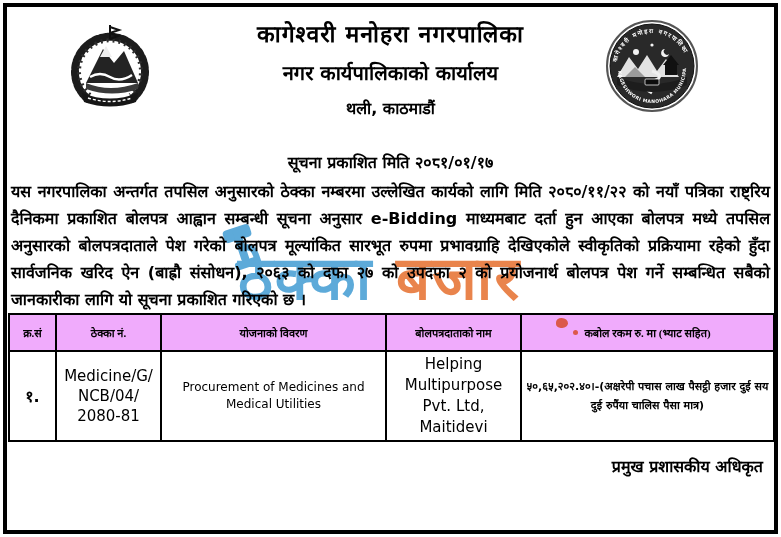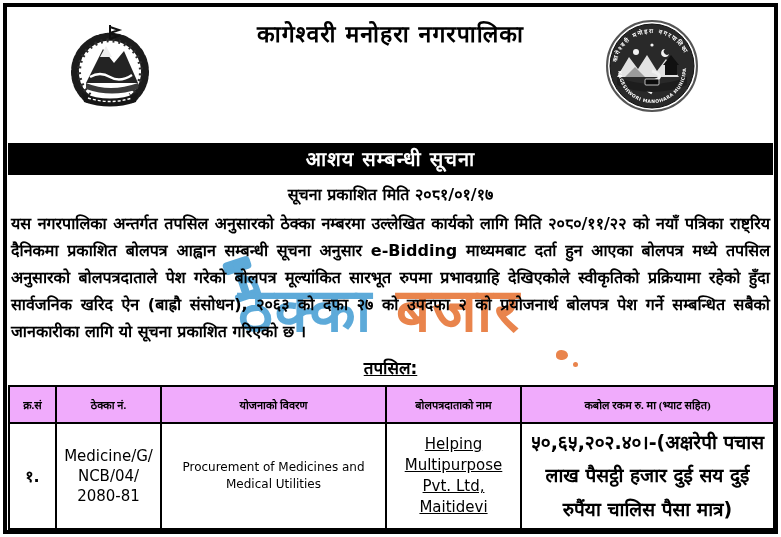--- a/index.html
+++ b/index.html
@@ -71,22 +71,22 @@
     border:2px solid #000; text-align:center; vertical-align:middle;
     padding:2px 4px;
   }
   table.schedule th {
     background:#f0abfc; font-size:11px; font-weight:bold; height:37px;font-family:Liberation Serif, serif;
   }
   table.schedule td { height:80px; }
   td.sn { font-size:16px; font-weight:bold; }
   td.contract { font-size:15px; white-space:pre-line; line-height:1.35;margin-top:15px; }
   td.project  { font-size:12px; line-height:1.4; }
-  td.bidder   { font-size:15px; line-height:1.4;text-decoration:underline; }
-  td.amount   { font-size:19px; font-weight:bold; line-height:1.75; padding:2px 8px; }
+  td.bidder   { font-size:15px; line-height:1.4; }
+  td.amount   { font-size:11px; font-weight:bold; line-height:1.75; padding:2px 8px; }
   
   .footer {
     text-align:right; font-size:16px; font-weight:bold;
     padding-right:10px; margin-top:13px;
   }
 </style>
 </head>
 <body>
 
 <div class="page">
@@ -143,24 +143,25 @@
           <textPath href="#sealTop" startOffset="6%">कागेश्वरी मनोहरा नगरपालिका</textPath>
         </text>
         <text font-size="4.6" fill="#fff" letter-spacing="0.4" font-weight="bold">
           <textPath href="#sealBottom" startOffset="2%">KAGESHWORI MANOHARA MUNICIPALITY</textPath>
         </text>
       </svg>
     </span>
 
     <div class="titles">
       <div class="t1">कागेश्वरी मनोहरा नगरपालिका</div>
+      <div class="t2">नगर कार्यपालिकाको कार्यालय</div>
+      <div class="t3">थली, काठमाडौं</div>
     </div>
   </div>
 
-  <div class="banner">आशय सम्बन्धी सूचना</div>
 
   <div class="date-line">सूचना प्रकाशित मिति २०८१/०१/१७</div>
 
   <div class="body-wrap">
     <p class="body-par">यस नगरपालिका अन्तर्गत तपसिल अनुसारको ठेक्का नम्बरमा उल्लेखित कार्यको लागि मिति २०८०/११/२२ को नयाँ पत्रिका राष्ट्रिय दैनिकमा प्रकाशित बोलपत्र आह्वान सम्बन्धी सूचना अनुसार e-Bidding माध्यमबाट दर्ता हुन आएका बोलपत्र मध्ये तपसिल अनुसारको बोलपत्रदाताले पेश गरेको बोलपत्र मूल्यांकित सारभूत रुपमा प्रभावग्राहि देखिएकोले स्वीकृतिको प्रक्रियामा रहेको हुँदा सार्वजनिक खरिद ऐन (बाह्रौ संसोधन), २०६३ को दफा २७ को उपदफा २ को प्रयोजनार्थ बोलपत्र पेश गर्ने सम्बन्धित सबैको जानकारीका लागि यो सूचना प्रकाशित गरिएको छ ।</p>
 
     <div class="watermark">
       <span class="wm-gavel">
         <svg width="52" height="58" viewBox="0 0 52 58" aria-hidden="true">
           <g fill="#4fa3d6">
@@ -169,21 +170,20 @@
             <rect x="14" y="36" width="24" height="8" rx="3"></rect>
           </g>
         </svg>
       </span>
       <span class="wm-text"><span style="color:#4fa3d6">ठेक्का</span> <span style="color:#e8793c">बजार</span></span>
       <span class="wm-splash1" style="background:#e8793c"></span>
       <span class="wm-splash2" style="background:#e8793c"></span>
     </div>
   </div>
 
-  <div class="tapasil">तपसिल:</div>
 
   <table class="schedule">
     <colgroup>
       <col style="width:47px">
         <col style="width:105px">
         <col style="width:225px">
       <col style="width:135px">
         <col style="width:253px">
     </colgroup>
     <thead>

